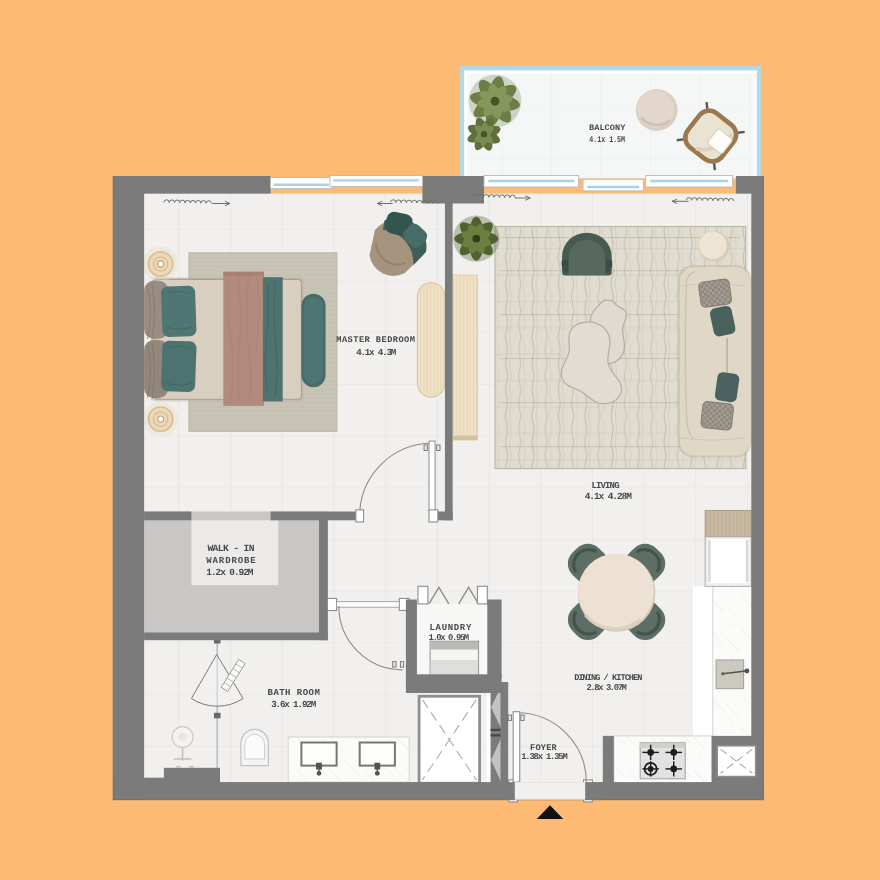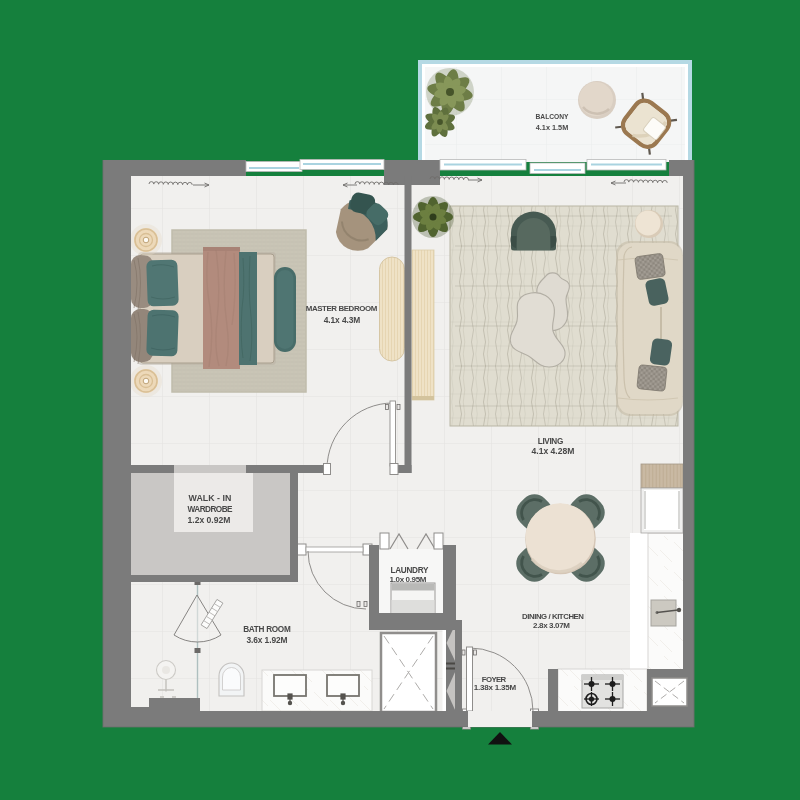--- a/index.html
+++ b/index.html
@@ -1,17 +1,17 @@
 <!DOCTYPE html>
 <html><head>
 <meta charset="utf-8">
 <style>
 html,body{margin:0;padding:0;background:#ffffff;}
-#page{position:relative;width:800px;height:800px;background:#15803d;overflow:hidden;
-font-family:Liberation Sans, sans-serif;}
+#page{position:relative;width:800px;height:800px;background:#fdba74;overflow:hidden;
+font-family:Liberation Mono, monospace;}
 </style>
 </head>
 <body>
 <div id="page">
 <svg width="800" height="800" viewBox="0 0 800 800">
 <defs>
 <pattern id="tile" width="47" height="47" patternUnits="userSpaceOnUse" x="69" y="114">
   <rect width="47" height="47" fill="#f1f0ee"></rect>
   <path d="M0 0H47V47" fill="none" stroke="#e4e2e0" stroke-width="1.1"></path>
 </pattern>

